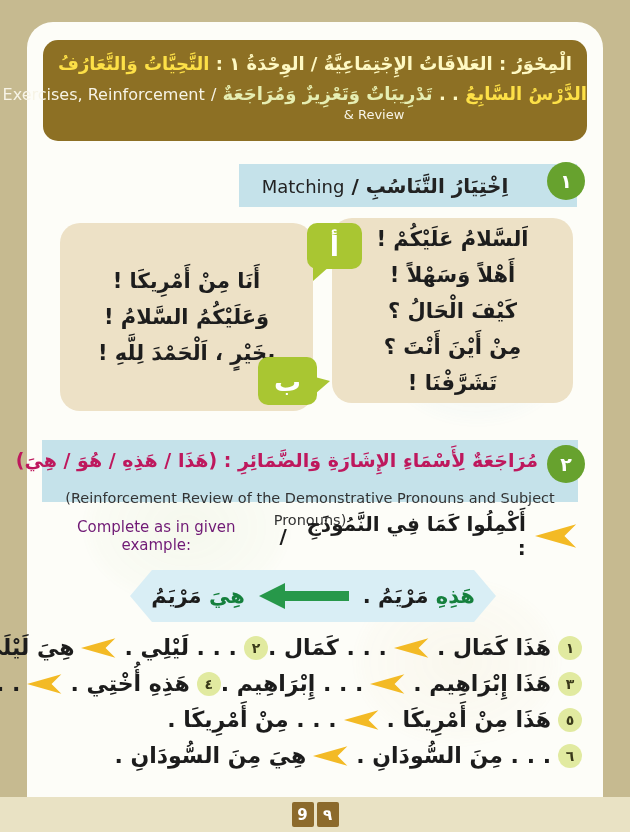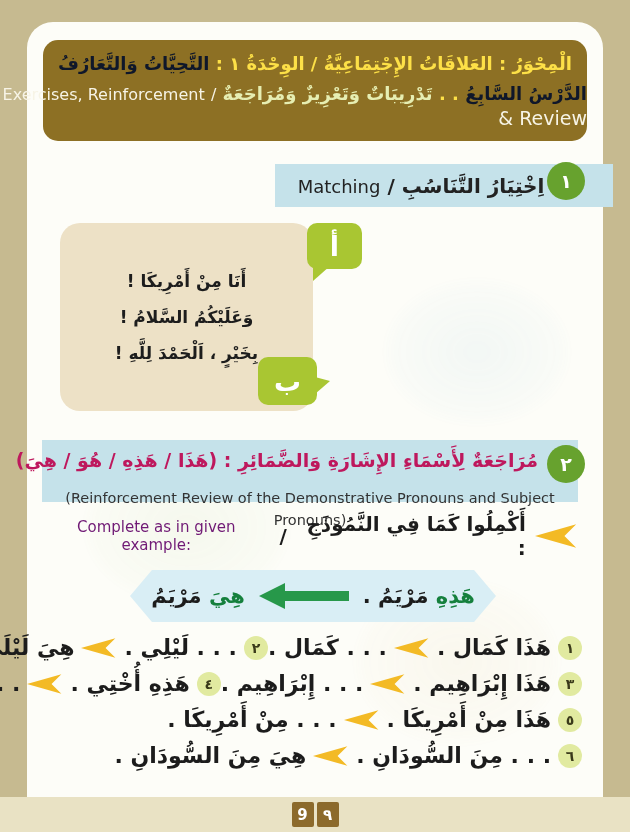--- a/index.html
+++ b/index.html
@@ -11,39 +11,39 @@
   .ghost{position:absolute;border-radius:50%;filter:blur(6px);opacity:.06;pointer-events:none;}
   .g1{left:360px;top:260px;width:180px;height:140px;background:radial-gradient(#4f9dc0,#fff0);}
   .g2{left:60px;top:430px;width:200px;height:150px;background:radial-gradient(#7fae4f,#fff0);}
   .g3{left:330px;top:560px;width:200px;height:160px;background:radial-gradient(#c9a14f,#fff0);}
 
   
   .header{position:absolute;left:16px;top:18px;width:544px;height:101px;background:#8d7024;
           border-radius:15px;color:#f1e7ad;text-align:center;padding-top:9px;box-sizing:border-box;}
   .h-line1{direction:rtl;font-size:18px;font-weight:bold;line-height:30px;white-space:nowrap;}
   .h-line2{direction:rtl;font-size:18px;font-weight:bold;line-height:22px;margin-top:4px;white-space:nowrap;}
-  .h-cream{color:#fde047;} .h-blue{color:#0f172a;} .h-green{color:#e6eeb2;} .h-white{color:#f7f4e6;font-size:16px;font-weight:normal;}
-  .h-line3{direction:ltr;text-align:right;padding-left:118px;font-size:19px;color:#f7f4e6;margin-top:1px;}
+  .h-cream{color:#fef9c3;} .h-blue{color:#fde047;} .h-green{color:#e6eeb2;} .h-white{color:#f7f4e6;font-size:16px;font-weight:normal;}
+  .h-line3{direction:ltr;text-align:center;padding-left:118px;font-size:13px;color:#f7f4e6;margin-top:1px;}
 
   
   .s1bar{position:absolute;left:212px;top:142px;width:338px;height:43px;background:#c5e2ea;
-         display:flex;align-items:center;justify-content:center;padding-right:46px;box-sizing:border-box;margin-left:36px;}
+         display:flex;align-items:center;justify-content:center;padding-right:46px;box-sizing:border-box;}
   .s1title{direction:rtl;font-size:20px;font-weight:bold;color:#222;}
   .s1title .en{font-weight:normal;font-size:18px;}
   .seccircle{position:absolute;width:38px;height:38px;border-radius:50%;background:#67a22e;color:#fff;
              display:flex;align-items:center;justify-content:center;font-size:19px;font-weight:bold;}
   .c1{left:520px;top:140px;}
   .c2{left:520px;top:423px;}
 
   
   .pbox{position:absolute;background:#ede1c6;border-radius:20px;text-align:center;direction:rtl;
         color:#1d1d1d;font-weight:bold;display:flex;flex-direction:column;justify-content:center;}
   .boxA{left:305px;top:196px;width:241px;height:185px;font-size:21px;}
   .boxA div{line-height:36px;}
-  .boxB{left:33px;top:201px;width:253px;height:188px;font-size:17px;}
+  .boxB{left:33px;top:201px;width:253px;height:188px;font-size:21px;}
   .boxB div{line-height:36px;}
 
   
   .bubble{position:absolute;background:#a9c632;border-radius:10px;color:#fff;display:flex;
           align-items:center;justify-content:center;font-size:27px;font-weight:bold;}
   .bubA{left:280px;top:201px;width:55px;height:46px;}
   .bubA::after{content:"";position:absolute;left:6px;bottom:-12px;width:0;height:0;
                border-top:15px solid #a9c632;border-right:17px solid transparent;}
   .bubB{left:231px;top:335px;width:59px;height:48px;}
   .bubB::after{content:"";position:absolute;right:-13px;top:20px;width:0;height:0;
@@ -108,20 +108,27 @@
 
     <div class="s1bar">
       <div class="s1title">
         <span>اِخْتِيَارُ التَّنَاسُبِ</span>
         <span>/</span>
         <span class="en">Matching</span>
       </div>
     </div>
     <div class="seccircle c1">١</div>
 
+    <div class="pbox boxA">
+      <div>اَلسَّلامُ عَلَيْكُمْ !</div>
+      <div>أَهْلاً وَسَهْلاً !</div>
+      <div>كَيْفَ الْحَالُ ؟</div>
+      <div>مِنْ أَيْنَ أَنْتَ ؟</div>
+      <div>تَشَرَّفْنَا !</div>
+    </div>
     <div class="pbox boxB">
       <div>أَنَا مِنْ أَمْرِيكَا !</div>
       <div>وَعَلَيْكُمُ السَّلامُ !</div>
       <div>بِخَيْرٍ ، اَلْحَمْدَ لِلَّهِ !</div>
     </div>
     <div class="bubble bubA">أ</div>
     <div class="bubble bubB">ب</div>
 
     <div class="s2bar">
       <div class="s2ar">مُرَاجَعَةٌ لِأَسْمَاءِ الإِشَارَةِ وَالضَّمَائِرِ : (هَذَا / هَذِهِ / هُوَ / هِيَ)</div>

